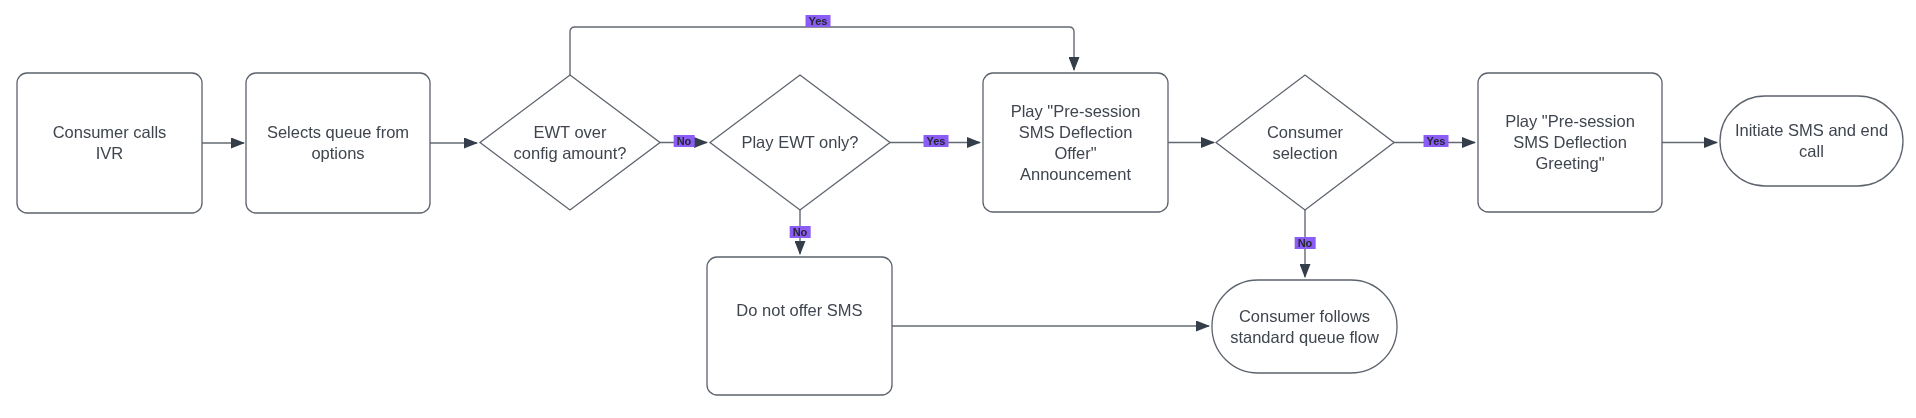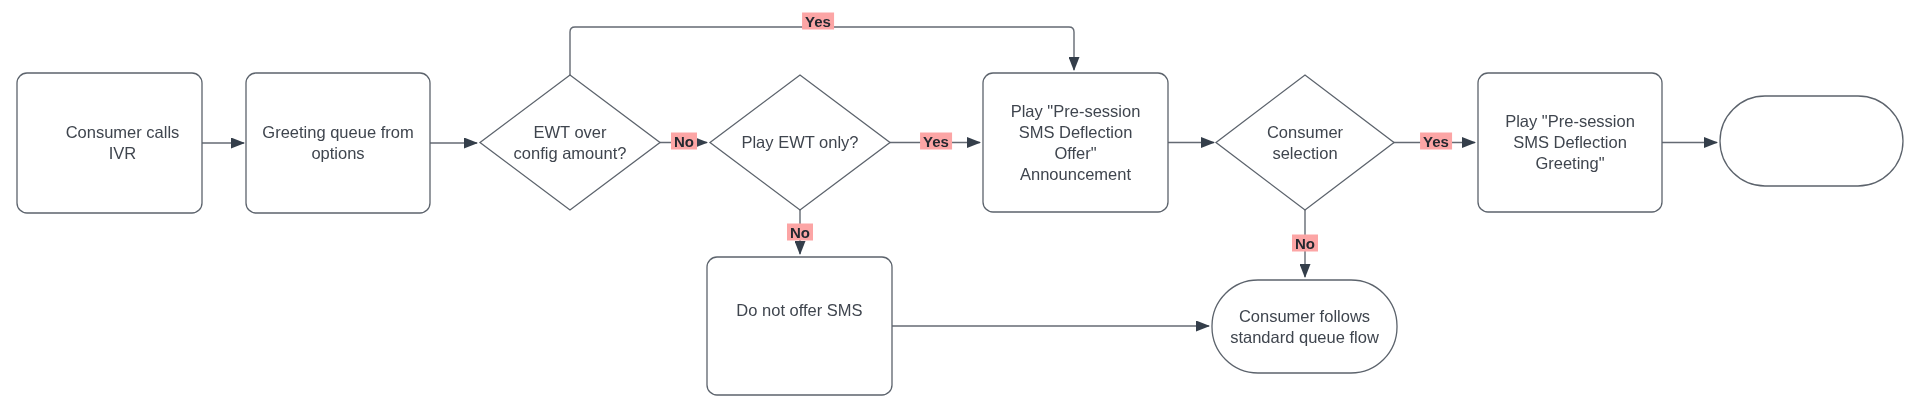--- a/index.html
+++ b/index.html
@@ -30,24 +30,24 @@
     font-size: 16.5px;
     line-height: 21px;
     pointer-events: none;
   }
   .node-label > span {
     display: inline-block;
   }
   .edge-label {
     position: absolute;
     transform: translate(-50%, -50%);
-    background: #fca5a5;
+    background: #8b5cf6;
     padding: 0 3px;
     font-weight: 700;
-    font-size: 15px;
+    font-size: 11px;
     color: #23282f;
     pointer-events: none;
     white-space: nowrap;
   }
 </style>
 </head>
 <body>
 
 <div id="canvas">
 
@@ -79,40 +79,43 @@
       <polygon points="710,142.5 800,75 890,142.5 800,210"></polygon>
       <rect x="983" y="73" width="185" height="139" rx="10"></rect>
       <polygon points="1216,142.5 1305,75 1394,142.5 1305,210"></polygon>
       <rect x="1478" y="73" width="184" height="139" rx="10"></rect>
       <rect x="1720" y="96" width="183" height="90" rx="45"></rect>
       <rect x="707" y="257" width="185" height="138" rx="10"></rect>
       <rect x="1212" y="280" width="185" height="93" rx="46"></rect>
     </g>
   </svg>
 
-  <div class="node-label" style="left:17px; top:73px; width:185px; height:140px;padding-left:13px;">
+  <div class="node-label" style="left:17px; top:73px; width:185px; height:140px;">
     <span style="max-width:135px;">Consumer calls IVR</span>
   </div>
   <div class="node-label" style="left:246px; top:73px; width:184px; height:140px;">
-    <span style="max-width:152px;">Greeting queue from options</span>
+    <span style="max-width:152px;">Selects queue from options</span>
   </div>
   <div class="node-label" style="left:480px; top:75px; width:180px; height:135px;">
     <span style="max-width:120px;">EWT over config amount?</span>
   </div>
   <div class="node-label" style="left:710px; top:75px; width:180px; height:135px;">
     <span style="max-width:130px;">Play EWT only?</span>
   </div>
   <div class="node-label" style="left:983px; top:73px; width:185px; height:139px;">
     <span style="max-width:136px;">Play "Pre-session SMS Deflection Offer" Announcement</span>
   </div>
   <div class="node-label" style="left:1216px; top:75px; width:178px; height:135px;">
     <span style="max-width:100px;text-align:center;">Consumer selection</span>
   </div>
   <div class="node-label" style="left:1478px; top:73px; width:184px; height:139px;">
     <span style="max-width:136px;">Play "Pre-session SMS Deflection Greeting"</span>
+  </div>
+  <div class="node-label" style="left:1720px; top:96px; width:183px; height:90px;">
+    <span style="max-width:162px;">Initiate SMS and end call</span>
   </div>
   <div class="node-label" style="left:707px; top:241px; width:185px; height:138px;">
     <span style="max-width:160px;">Do not offer SMS</span>
   </div>
   <div class="node-label" style="left:1212px; top:280px; width:185px; height:93px;">
     <span style="max-width:156px;">Consumer follows standard queue flow</span>
   </div>
 
   <div class="edge-label" style="left:818px; top:21px;">Yes</div>
   <div class="edge-label" style="left:684px; top:141px;">No</div>

